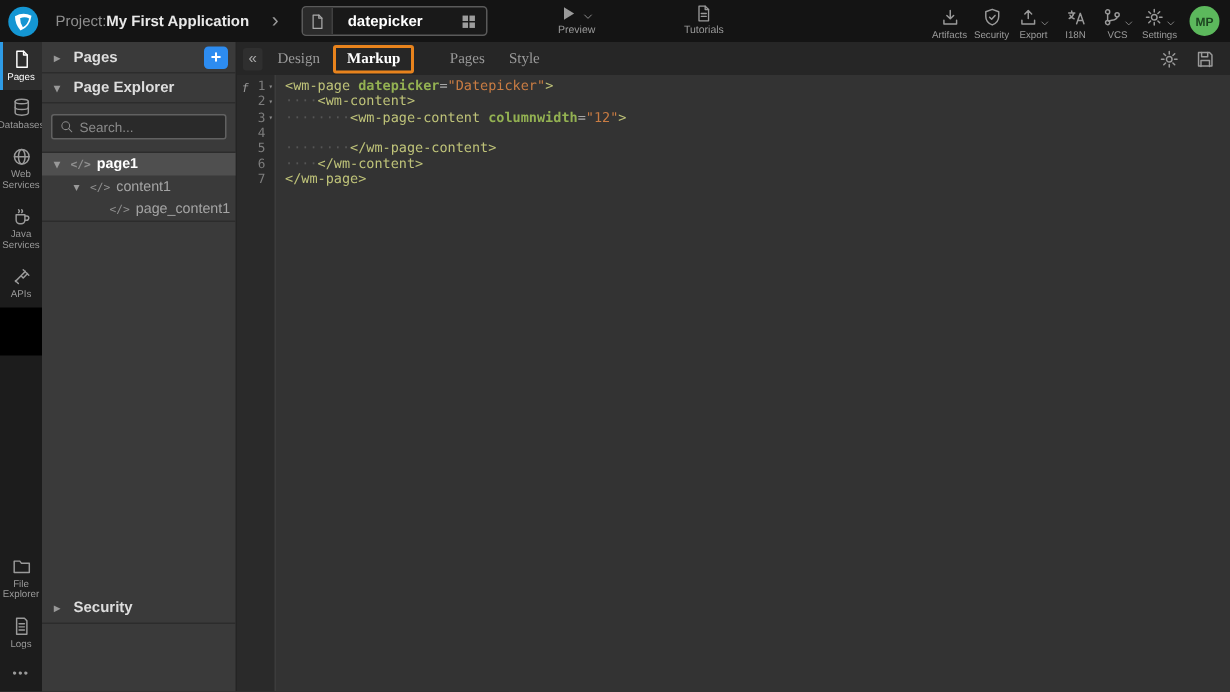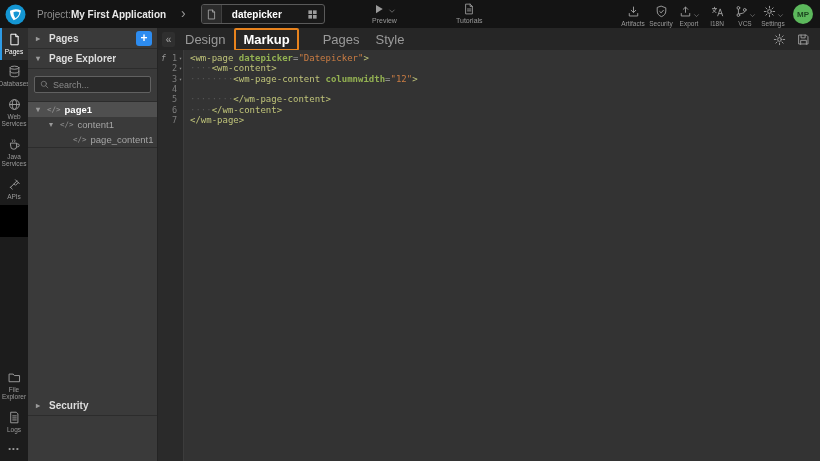--- a/index.html
+++ b/index.html
@@ -59,21 +59,21 @@
   .trow.sel{background:#4f4f4f;color:#fff;font-weight:bold}
   .code-glyph{font-family:"DejaVu Sans Mono",monospace;font-size:7.5px;color:#8f8f8f;flex:none}
   .p-spacer{flex:1}
   .p-bottom{height:45px;flex:none}
 
   
   .editor{flex:1;display:flex;flex-direction:column;min-width:0}
   .tabbar{height:22px;background:#262626;display:flex;align-items:center;padding:0 10px 0 4px;flex:none}
   .collapse{width:13px;height:15px;background:#2f2f2f;border:none;color:#aaa;font-size:10px;line-height:13px;border-radius:2px;cursor:pointer;margin-right:10px;padding:0}
   .tabs{display:flex;align-items:center}
-  .tab{background:transparent;border:none;color:#9a9a9a;font-size:13px;font-family:Liberation Sans, sans-serif;cursor:pointer;padding:2px 0;margin-right:16px}
+  .tab{background:transparent;border:none;color:#9a9a9a;font-size:10px;font-family:Liberation Serif, serif;cursor:pointer;padding:2px 0;margin-right:16px}
   .tab.active{color:#fff;font-weight:bold}
   .tab.annotated{border:2px solid var(--ann,#e8831d);border-radius:2px;padding:2px 7px;margin-left:-7px;margin-right:24px}
   .ed-tools{margin-left:auto;display:flex;gap:11px;color:#9a9a9a;align-items:center}
   .ed-tools .ic{width:13px;height:13px;cursor:pointer}
 
   .code{flex:1;background:#333333;position:relative;font-family:"DejaVu Sans Mono",monospace;font-size:9px;padding-top:3px;overflow:hidden}
   .gutter-bg{position:absolute;left:0;top:0;bottom:0;width:26px;background:#2a2a2a;border-right:1px solid #3c3c3c}
   .code-line{display:flex;height:10.3px;align-items:center;position:relative}
   .ln{width:26px;flex:none;display:flex;justify-content:flex-end;align-items:center;color:#7d7d7d;font-size:8.5px;position:relative;z-index:1}
   .lnum{text-align:right}

